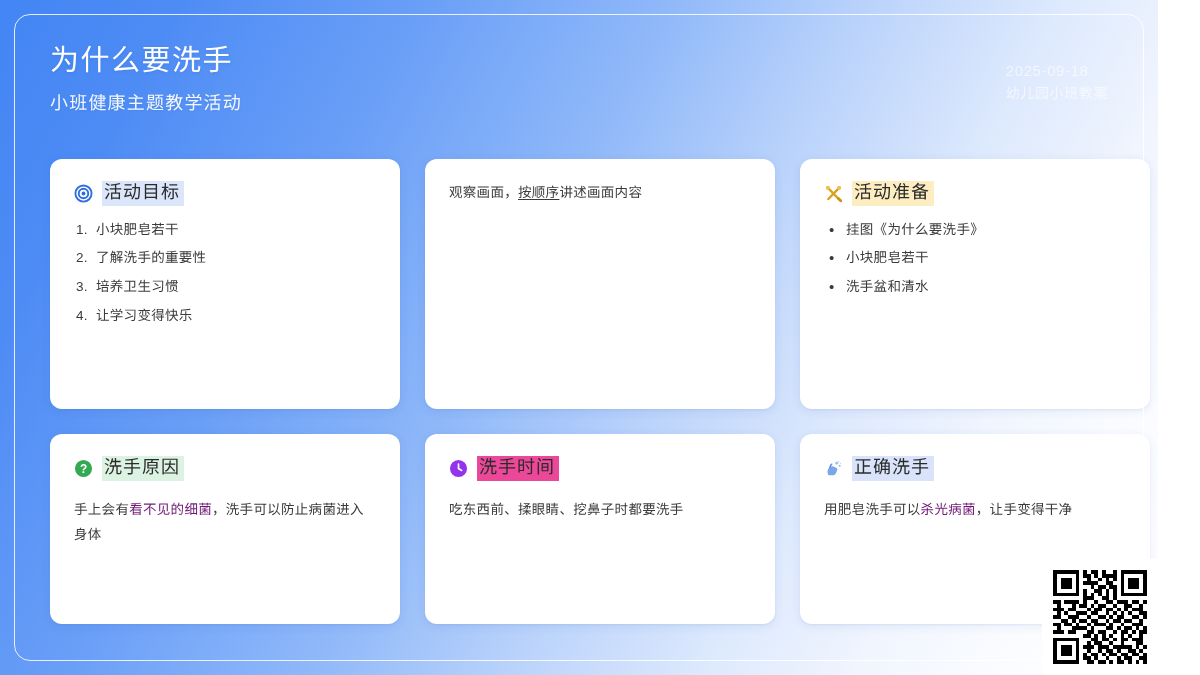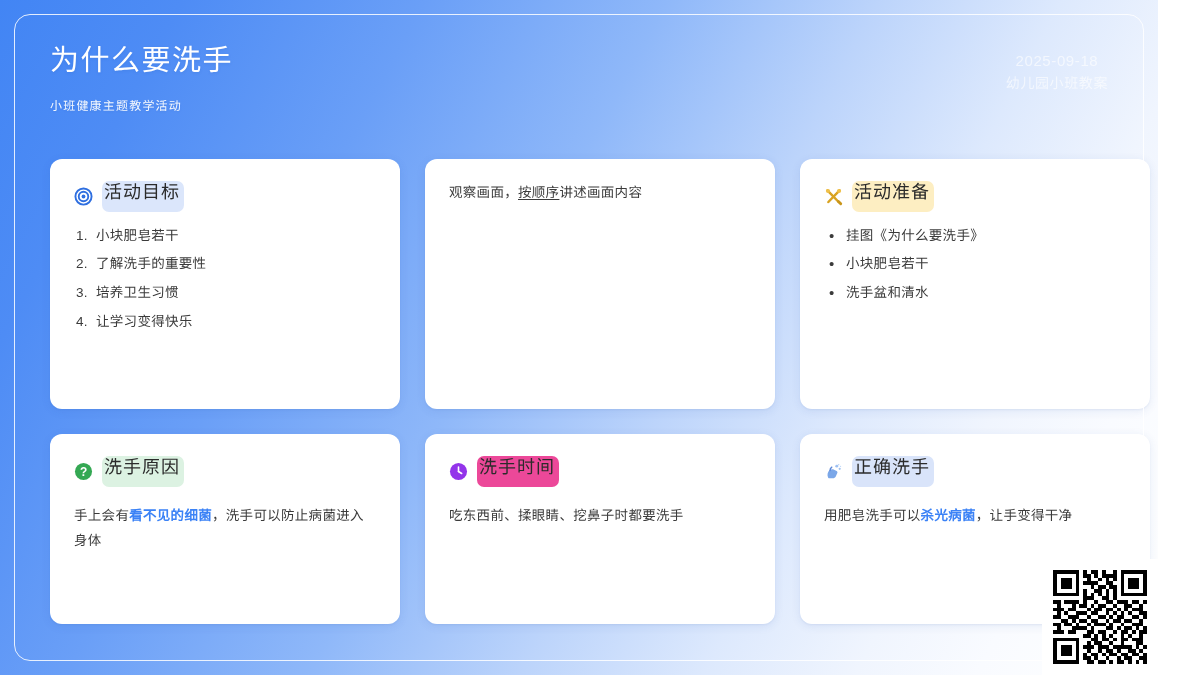--- a/index.html
+++ b/index.html
@@ -45,32 +45,32 @@
   }
   .title {
     font-size:29px;
     font-weight:400;
     color:#ffffff;
     letter-spacing:1.5px;
     line-height:1.25;
     text-shadow:0 1px 3px rgba(40,90,180,0.18);
   }
   .subtitle {
-    margin-top:18px;
-    font-size:12px;
+    margin-top:10px;
+    font-size:18px;
     font-weight:400;
     color:rgba(255,255,255,0.94);
     letter-spacing:1.2px;
     text-shadow:0 1px 2px rgba(40,90,180,0.14);
     font-family:Liberation Serif, serif;
   }
   .meta {
     position:absolute;
-    right:0; top:8px;
-    text-align:center;
+    right:0; top:18px;
+    text-align:left;
   }
   .meta-date {
     font-size:15px;
     color:rgba(255,255,255,0.62);
     letter-spacing:0.6px;
     line-height:1.45;
   }
   .meta-label {
     font-size:14px;
     color:rgba(255,255,255,0.62);
@@ -107,41 +107,40 @@
     width:19px; height:19px;
     flex:0 0 19px;
     display:flex; align-items:center; justify-content:center;
   }
   .card-icon svg { display:block; width:19px; height:19px; }
   .card-title {
     font-size:18px;
     font-weight:400;
     color:#2b2b2b;
     letter-spacing:1px;
-    padding:1px 4px 8px 2px;
+    padding:1px 4px 2px 2px;
     line-height:1.2;
-    border-radius:7px;
   }
 
   
   .hl-blue   { background:#dbe6fb; }
   .hl-red    { background:#fbdfe0; }
   .hl-yellow { background:#fdeec2; }
   .hl-green  { background:#dcf2e2; }
   .hl-purple { background:#ec4899; }
   .hl-steel  { background:#d9e4fa; }
 
   
   .body-text {
     font-size:13.5px;
     color:#3b3b3b;
     line-height:1.85;
     letter-spacing:0.3px;
   }
-  .body-text b { font-weight:700; color:#3b82f6;text-align:center; }
+  .body-text b { font-weight:400; color:#701a75;text-align:center; }
   .body-text u { text-decoration:underline; text-underline-offset:2px; }
 
   ol.num-list {
     list-style:none;
     counter-reset:n;
   }
   ol.num-list li {
     counter-increment:n;
     font-size:13.5px;
     color:#3b3b3b;

